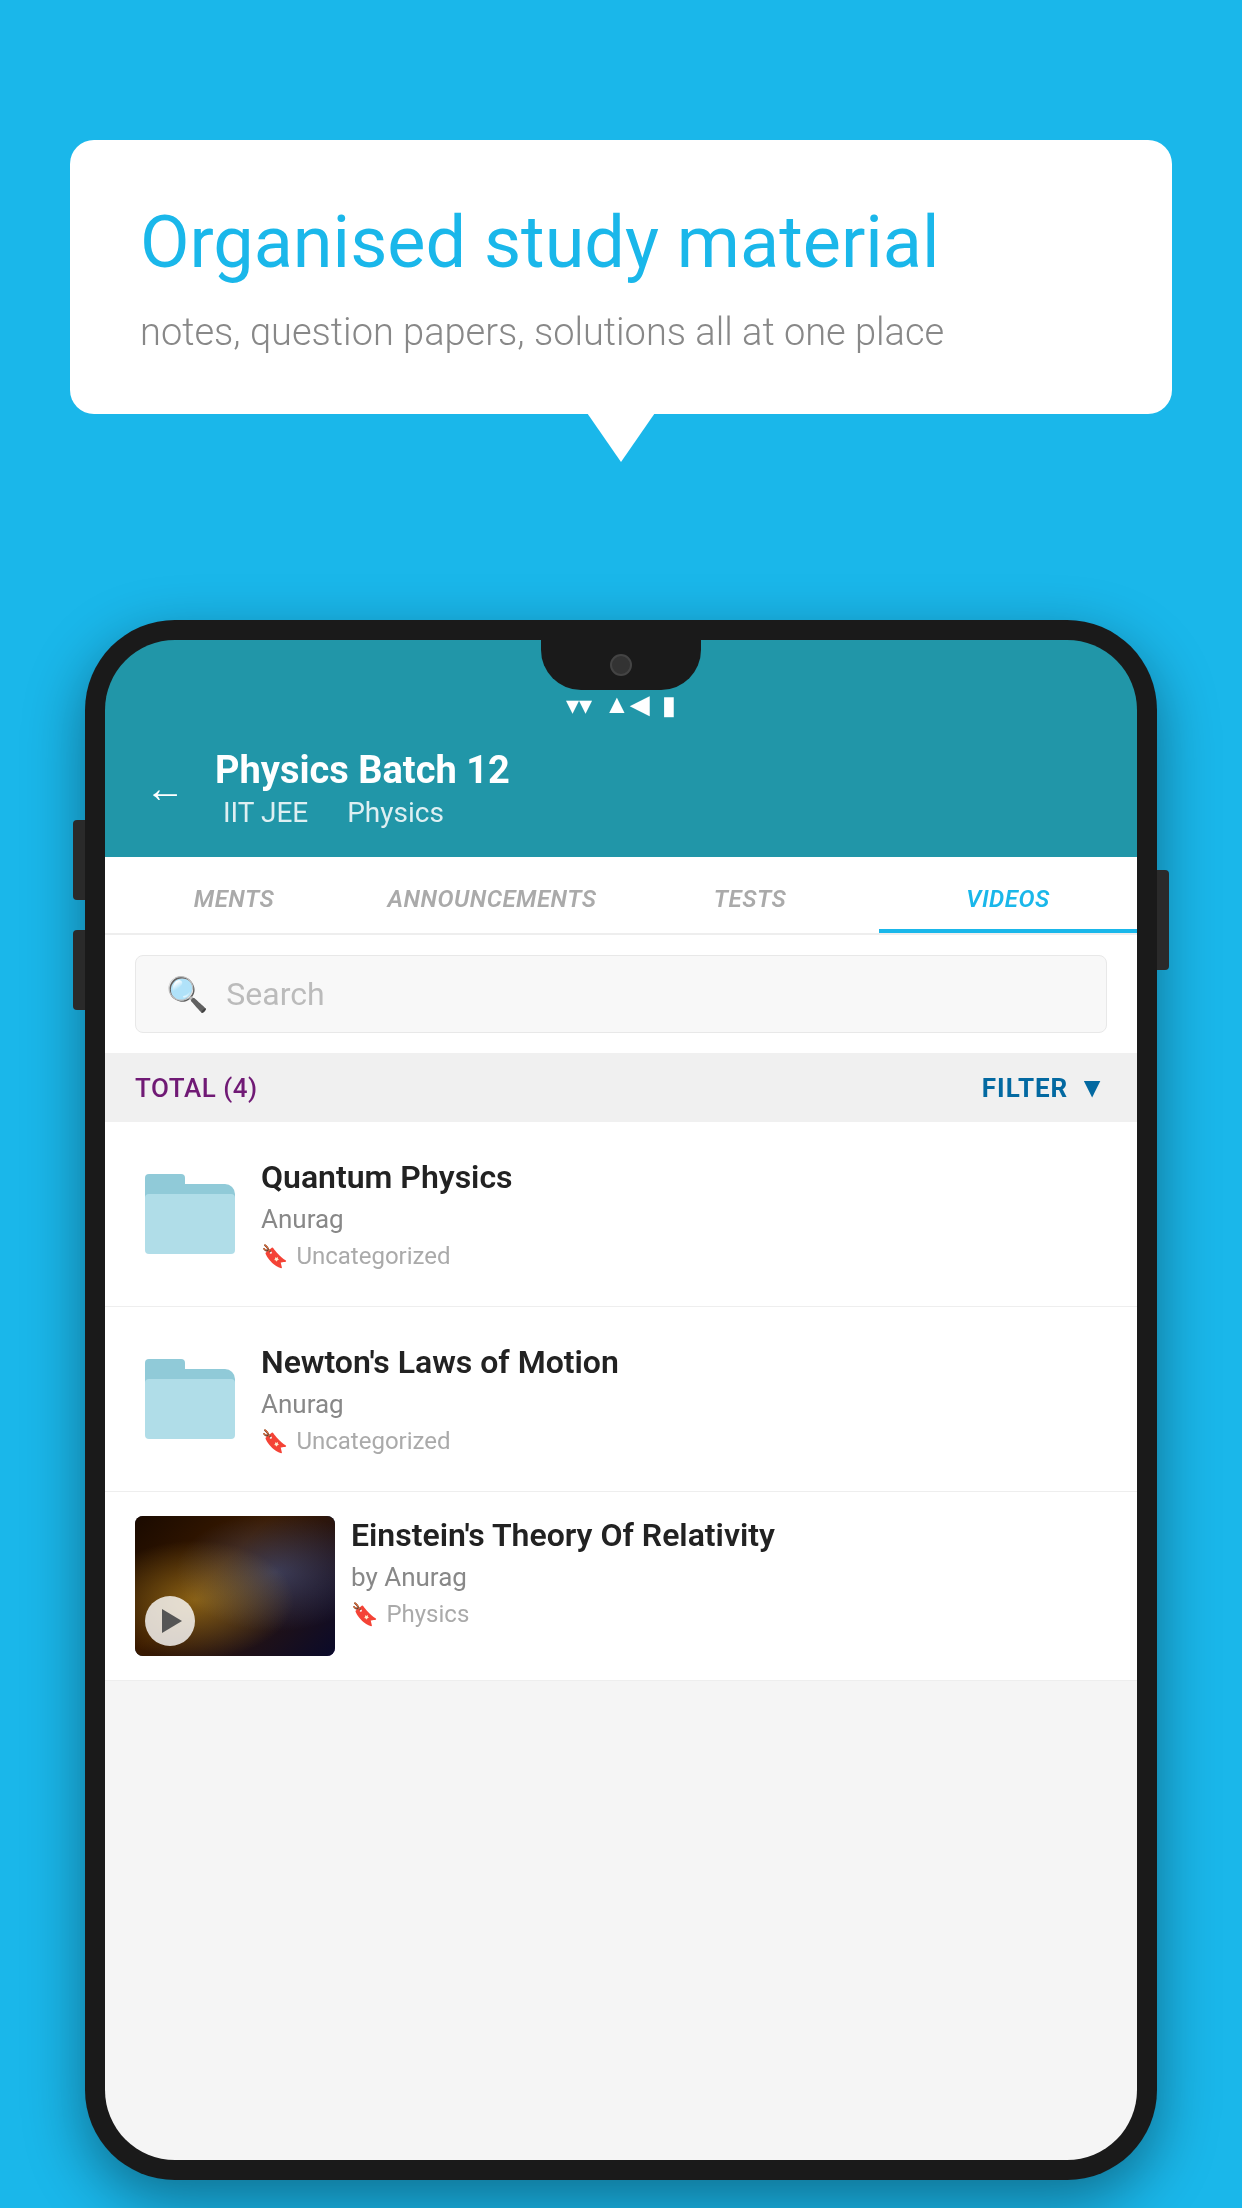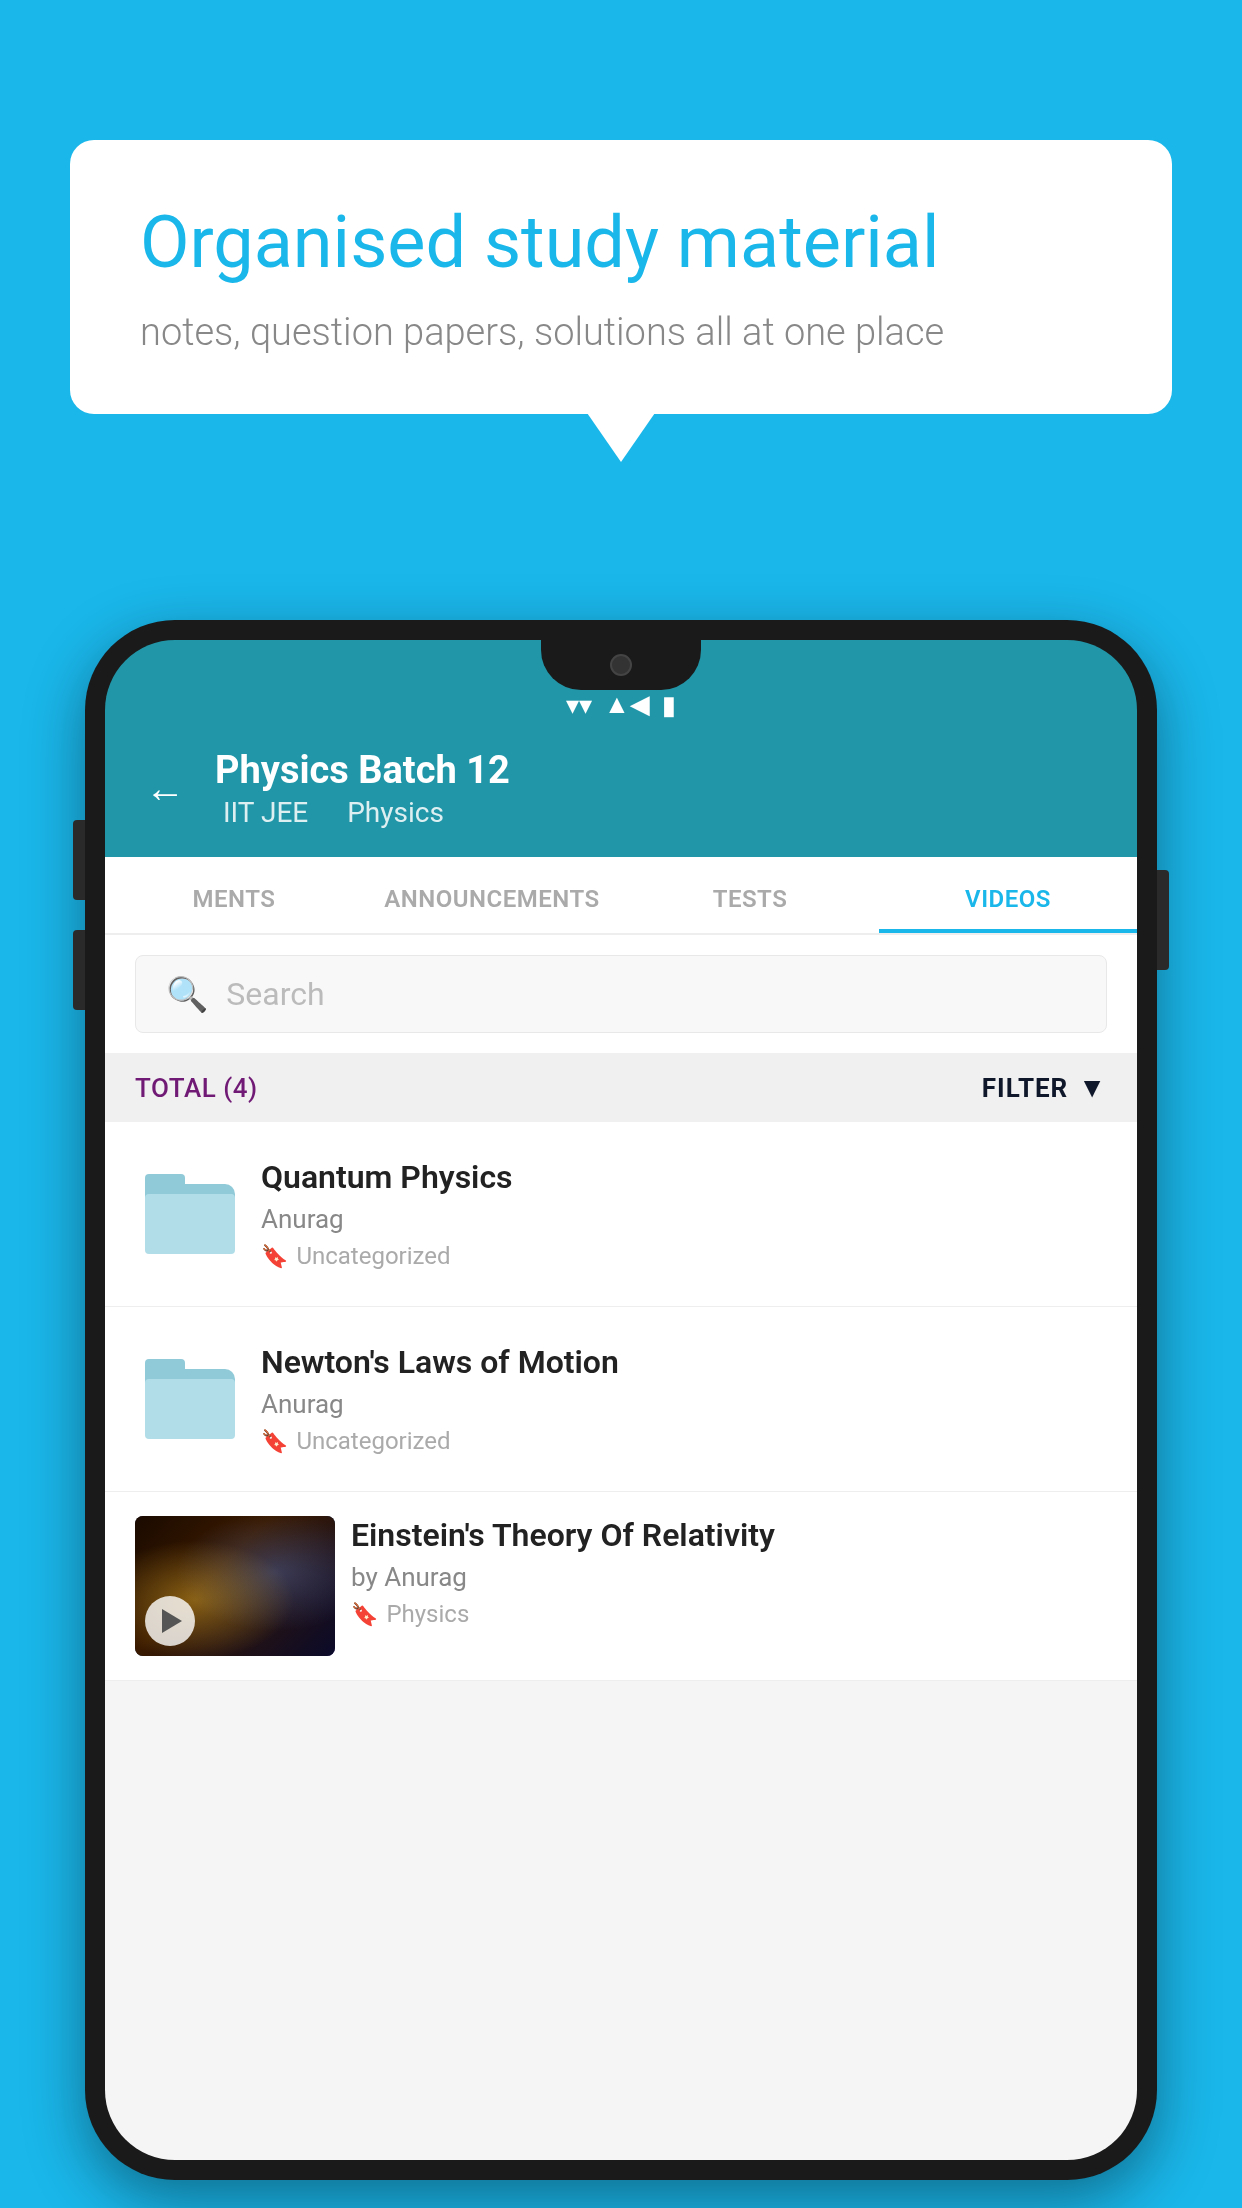--- a/index.html
+++ b/index.html
@@ -176,20 +176,21 @@
     .header-subtitle span {
       margin: 0 8px;
     }
 
     
     .tabs-bar {
       background: white;
       display: flex;
       border-bottom: 2px solid #eee;
       overflow: hidden;
+      font-style: italic;
     }
 
     .tab-item {
       flex: 1;
       text-align: center;
       padding: 28px 8px 20px;
       font-size: 24px;
       font-weight: 600;
       color: #aaa;
       letter-spacing: 0.5px;
@@ -247,21 +248,21 @@
     }
 
     .total-count {
       color: #701a75;
       font-size: 26px;
       font-weight: 500;
       letter-spacing: 0.5px;
     }
 
     .filter-btn {
-      color: #0f172a;
+      color: #0369a1;
       font-size: 26px;
       font-weight: 700;
       display: flex;
       align-items: center;
       gap: 10px;
       letter-spacing: 1px;
       cursor: pointer;
       text-align: right;
     }
 

